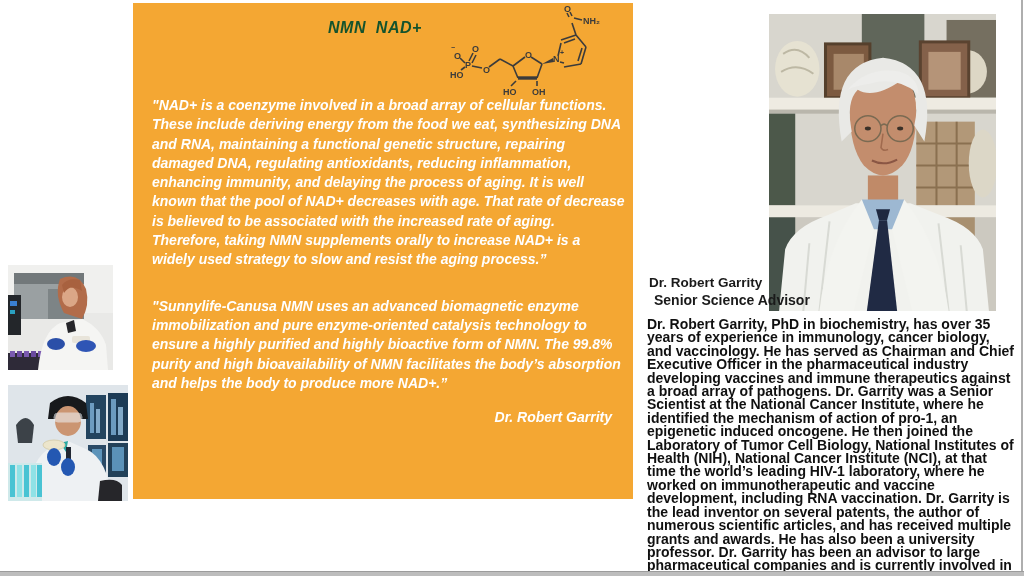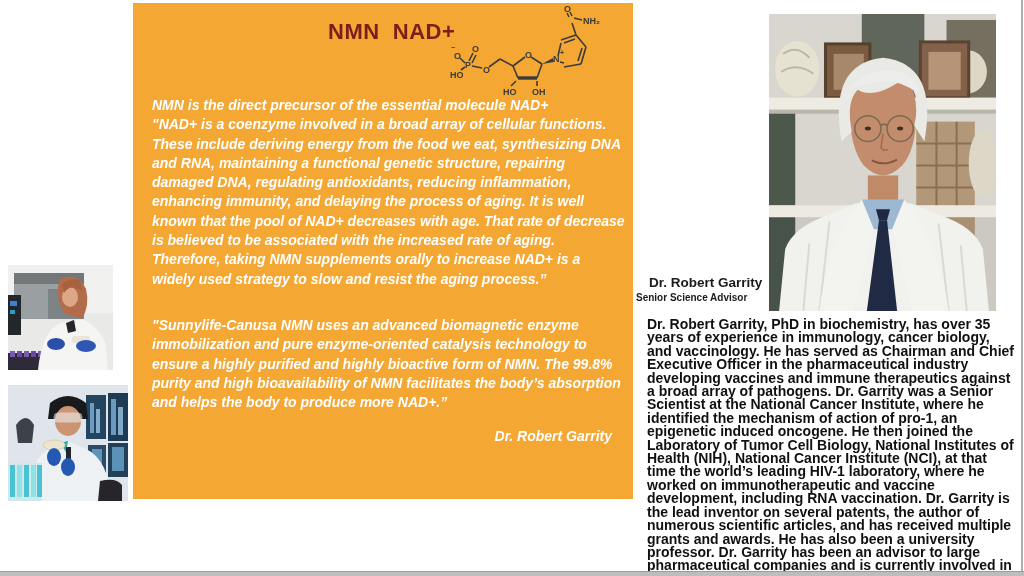--- a/index.html
+++ b/index.html
@@ -12,22 +12,22 @@
   }
   .abs { position:absolute; }
 
   
   .panel {
     left:133px; top:3px; width:500px; height:496px;
     background:#F4A733;
   }
   .panel-title {
     position:absolute; left:195px; top:16px;
-    color:#7f1d1d; font-size:22px; font-weight:bold;
-    letter-spacing:0.5px; white-space:pre;
+    color:#14532d; font-size:16px; font-weight:bold;
+    letter-spacing:0.5px; white-space:pre;font-style:italic;
   }
   .molecule {
     position:absolute; right:4px; top:1px;
     width:192px; height:104px;
   }
   .molecule text {
     font-family:"Liberation Sans", sans-serif;
     font-size:9px; font-weight:bold; fill:#3b3b3b;
   }
   .molecule .small { font-size:7px; }
@@ -44,22 +44,22 @@
   .photo-left-bottom { left:8px;  top:385px; width:120px; height:116px; }
   .photo-right       { left:769px; top:14px; width:227px; height:297px; }
   .photo-left-top svg, .photo-left-bottom svg, .photo-right svg { display:block; width:100%; height:100%; }
 
   
   .advisor-name {
     left:649px; top:275px;
     font-size:13.5px; font-weight:bold; color:#1a1a1a;
   }
   .advisor-role {
-    left:636px; top:292px;
-    font-size:10px; font-weight:bold; color:#1a1a1a;
+    left:654px; top:292px;
+    font-size:14px; font-weight:bold; color:#1a1a1a;
   }
   .advisor-bio {
     left:647px; top:318px; width:370px;
     font-size:14px; line-height:13.4px; font-weight:600; color:#101010;
     text-align:left;
   }
 
   
   .edge-right  { left:1021px; top:0; width:2px; height:576px; background:#aeaeae; }
   .edge-bottom { left:0; top:571px; width:1024px; height:5px; background:#bdbdbd; border-top:1px solid #9c9c9c; }
@@ -170,21 +170,20 @@
     <text x="88" y="54">O</text>
     <text x="66" y="91">HO</text>
     <text x="95" y="91">OH</text>
     <text x="116" y="58">N</text>
     <text x="123" y="51" class="small">+</text>
     <text x="127" y="8">O</text>
     <text x="146" y="20">NH₂</text>
   </svg>
 
   <div class="panel-body">
-    <div>NMN is the direct precursor of the essential molecule NAD+</div>
     <div>"NAD+ is a coenzyme involved in a broad array of cellular functions. These include deriving energy from the food we eat, synthesizing DNA and RNA, maintaining a functional genetic structure, repairing damaged DNA, regulating antioxidants, reducing inflammation, enhancing immunity, and delaying the process of aging.  It is well known that the pool of NAD+ decreases with age. That rate of decrease is believed to be associated with the increased rate of aging.  Therefore, taking NMN supplements orally to increase NAD+ is a widely used strategy to slow and resist the aging process.”</div>
     <div class="quote2">"Sunnylife-Canusa NMN uses an advanced biomagnetic enzyme immobilization and pure enzyme-oriented catalysis technology to ensure a highly purified and highly bioactive form of NMN.  The 99.8% purity and high bioavailability of NMN facilitates the body’s absorption and helps the body to produce more NAD+.”</div>
     <div class="attribution">Dr. Robert Garrity</div>
   </div>
 </div>
 
 <div class="abs photo-right">
   <svg viewBox="0 0 225 298" preserveAspectRatio="none">
     <rect x="0" y="0" width="225" height="298" fill="#d8d6ce"></rect>
     <rect x="92" y="0" width="62" height="84" fill="#60665a"></rect>

